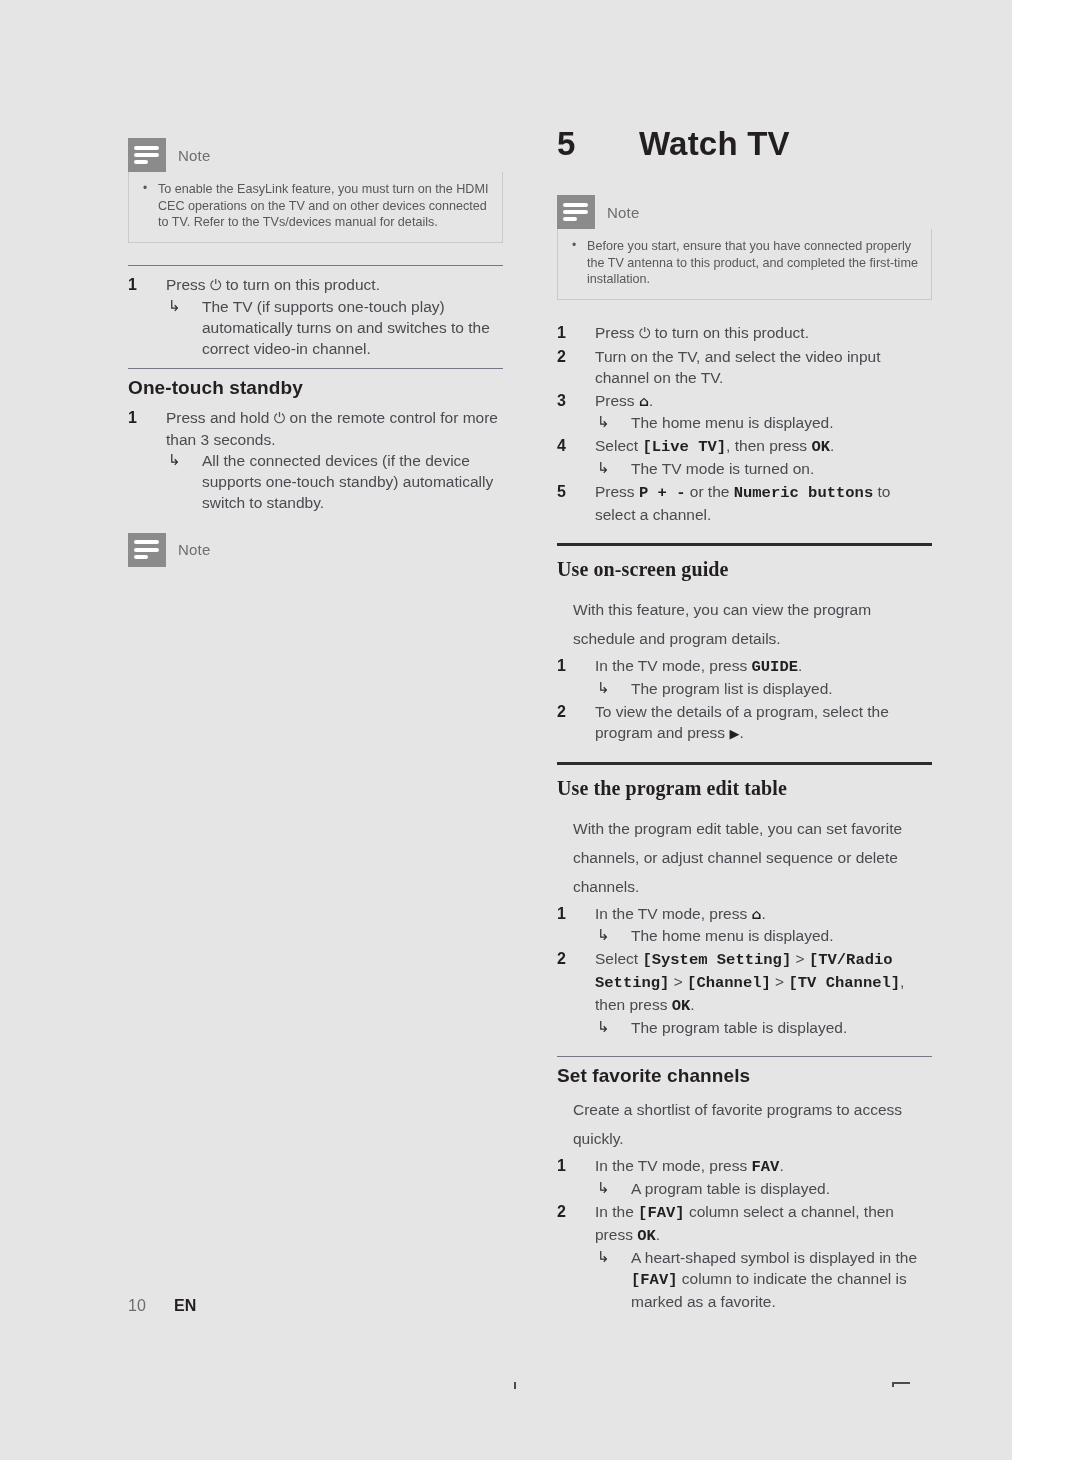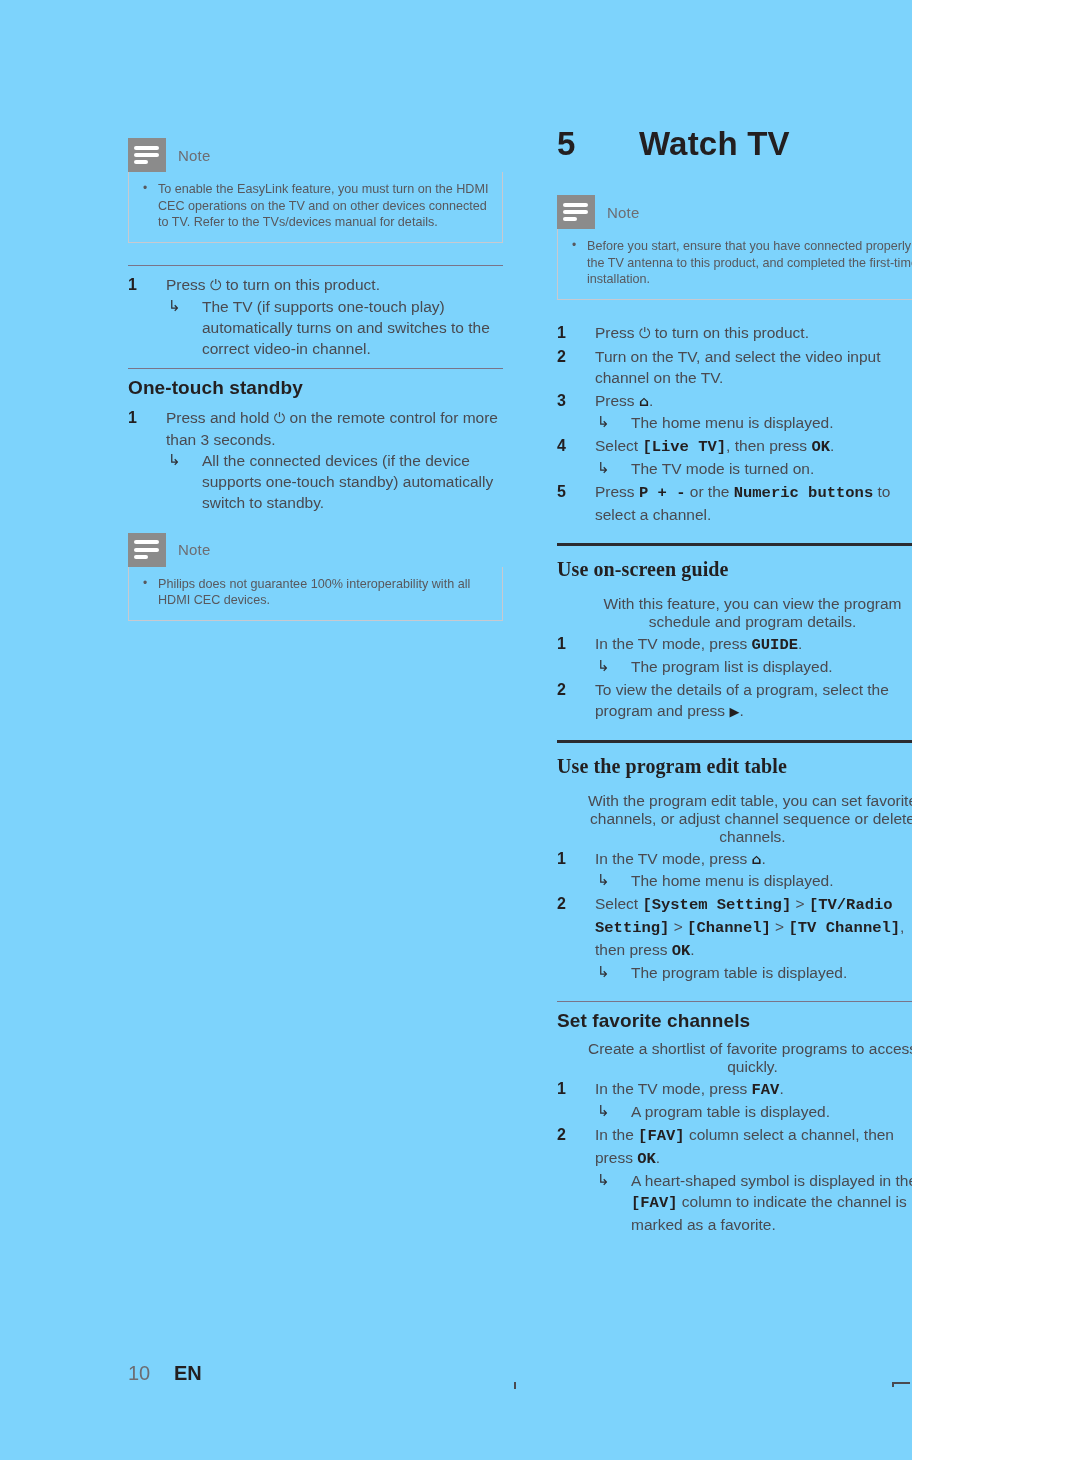--- a/index.html
+++ b/index.html
@@ -2,23 +2,23 @@
 <html><head>
 <meta charset="utf-8">
 <style>
   html, body {
     margin: 0;
     padding: 0;
     background: #ffffff;
   }
   .page {
     position: relative;
-    width: 912px;
+    width: 1012px;
     height: 1460px;
-    background: #7dd3fc;
+    background: #e5e5e5;
     font-family: "Liberation Sans", sans-serif;
     color: #3f3f44;
     overflow: hidden;
   }
 
   
   .col {
     position: absolute;
     width: 375px;
   }
@@ -127,24 +127,23 @@
     font-size: 19px;
     font-weight: bold;
     color: #231f20;
     margin: 0 0 8px 0;
     letter-spacing: .1px;
   }
 
   
   p.body-text {
     font-size: 15.5px;
-    line-height: 18px;
+    line-height: 29px;
     margin: 0 0 2px 16px;
     color: #4a4a50;
-    text-align: center;
   }
 
   
   ol.steps {
     margin: 0;
     padding: 0;
     list-style: none;
     counter-reset: stepnum;
   }
   ol.steps > li {
@@ -189,24 +188,24 @@
   
   .glyph { font-family: "DejaVu Sans", sans-serif; }
   .glyph-power { font-size: 14.5px; }
   .glyph-home  { font-size: 14px; }
   .glyph-play  { font-size: 13px; }
 
   
   .footer {
     position: absolute;
     left: 128px;
-    top: 1362px;
+    top: 1297px;
     display: flex;
     align-items: baseline;
-    font-size: 20px;
+    font-size: 16px;
   }
   .footer .pg { color: #6d6d72; width: 46px; }
   .footer .lang { color: #231f20; font-weight: bold; }
 
   
   .reg-mark {
     position: absolute;
     left: 514px;
     top: 1382px;
     width: 2px;
@@ -288,25 +287,20 @@
 
     <div class="note">
       <div class="note-head">
         <div class="note-icon">
             <i></i>
             <i></i>
             <i></i>
           </div>
         <div class="note-title">Note</div>
       </div>
-      <div class="note-body">
-        <ul>
-          <li>Philips does not guarantee 100% interoperability with all HDMI CEC devices.</li>
-        </ul>
-      </div>
     </div>
 
   </div>
 
   <div class="col col-right">
 
     <h1 class="chapter-title">
       <span class="chapter-num">5</span>
       <span class="chapter-name">Watch TV</span>
     </h1>

